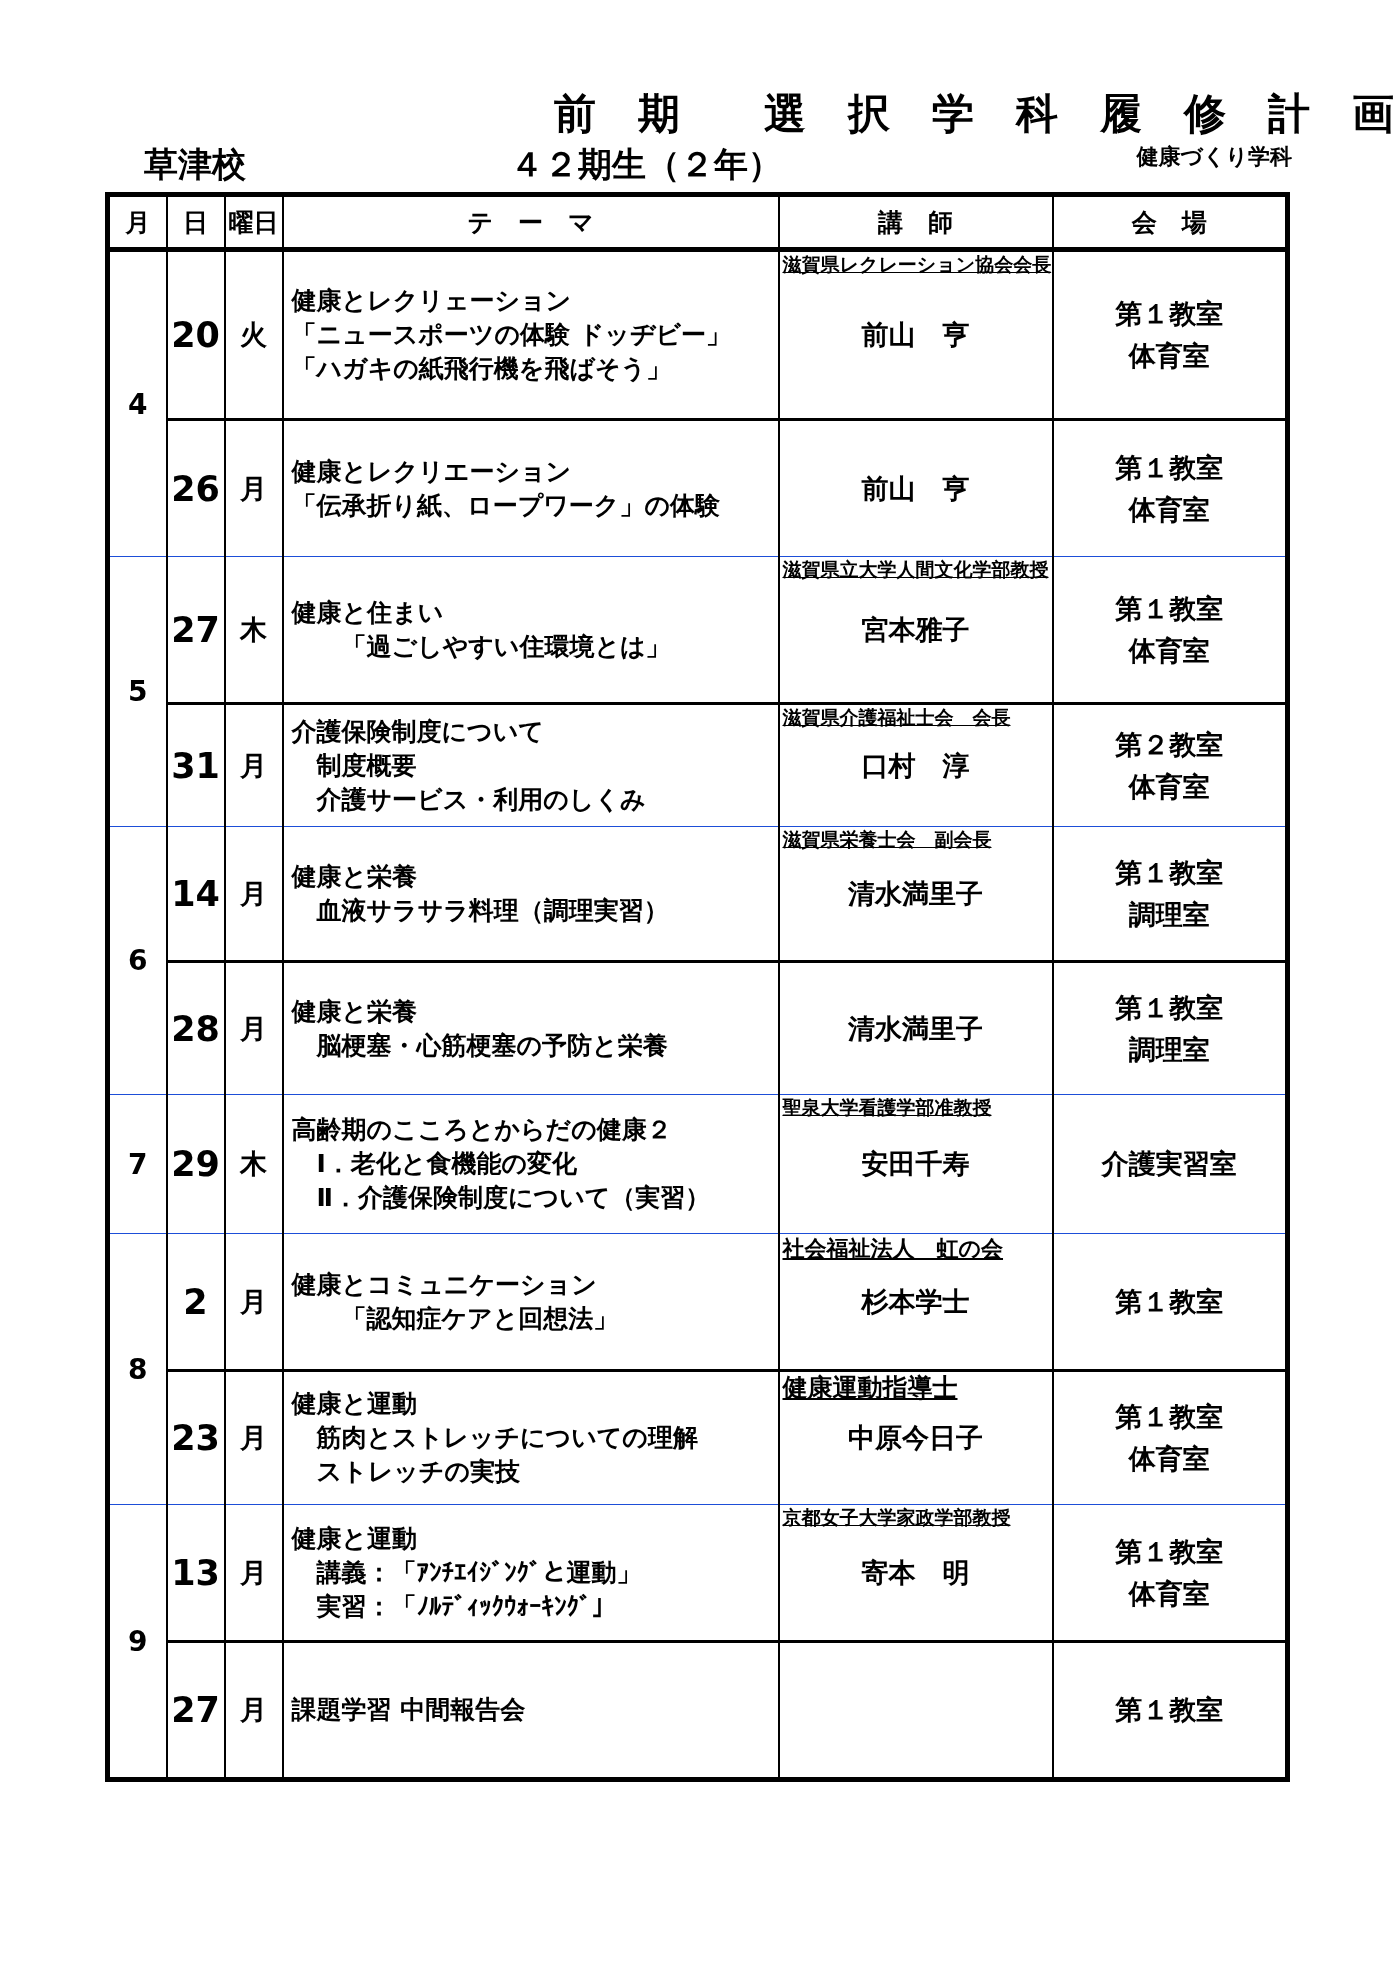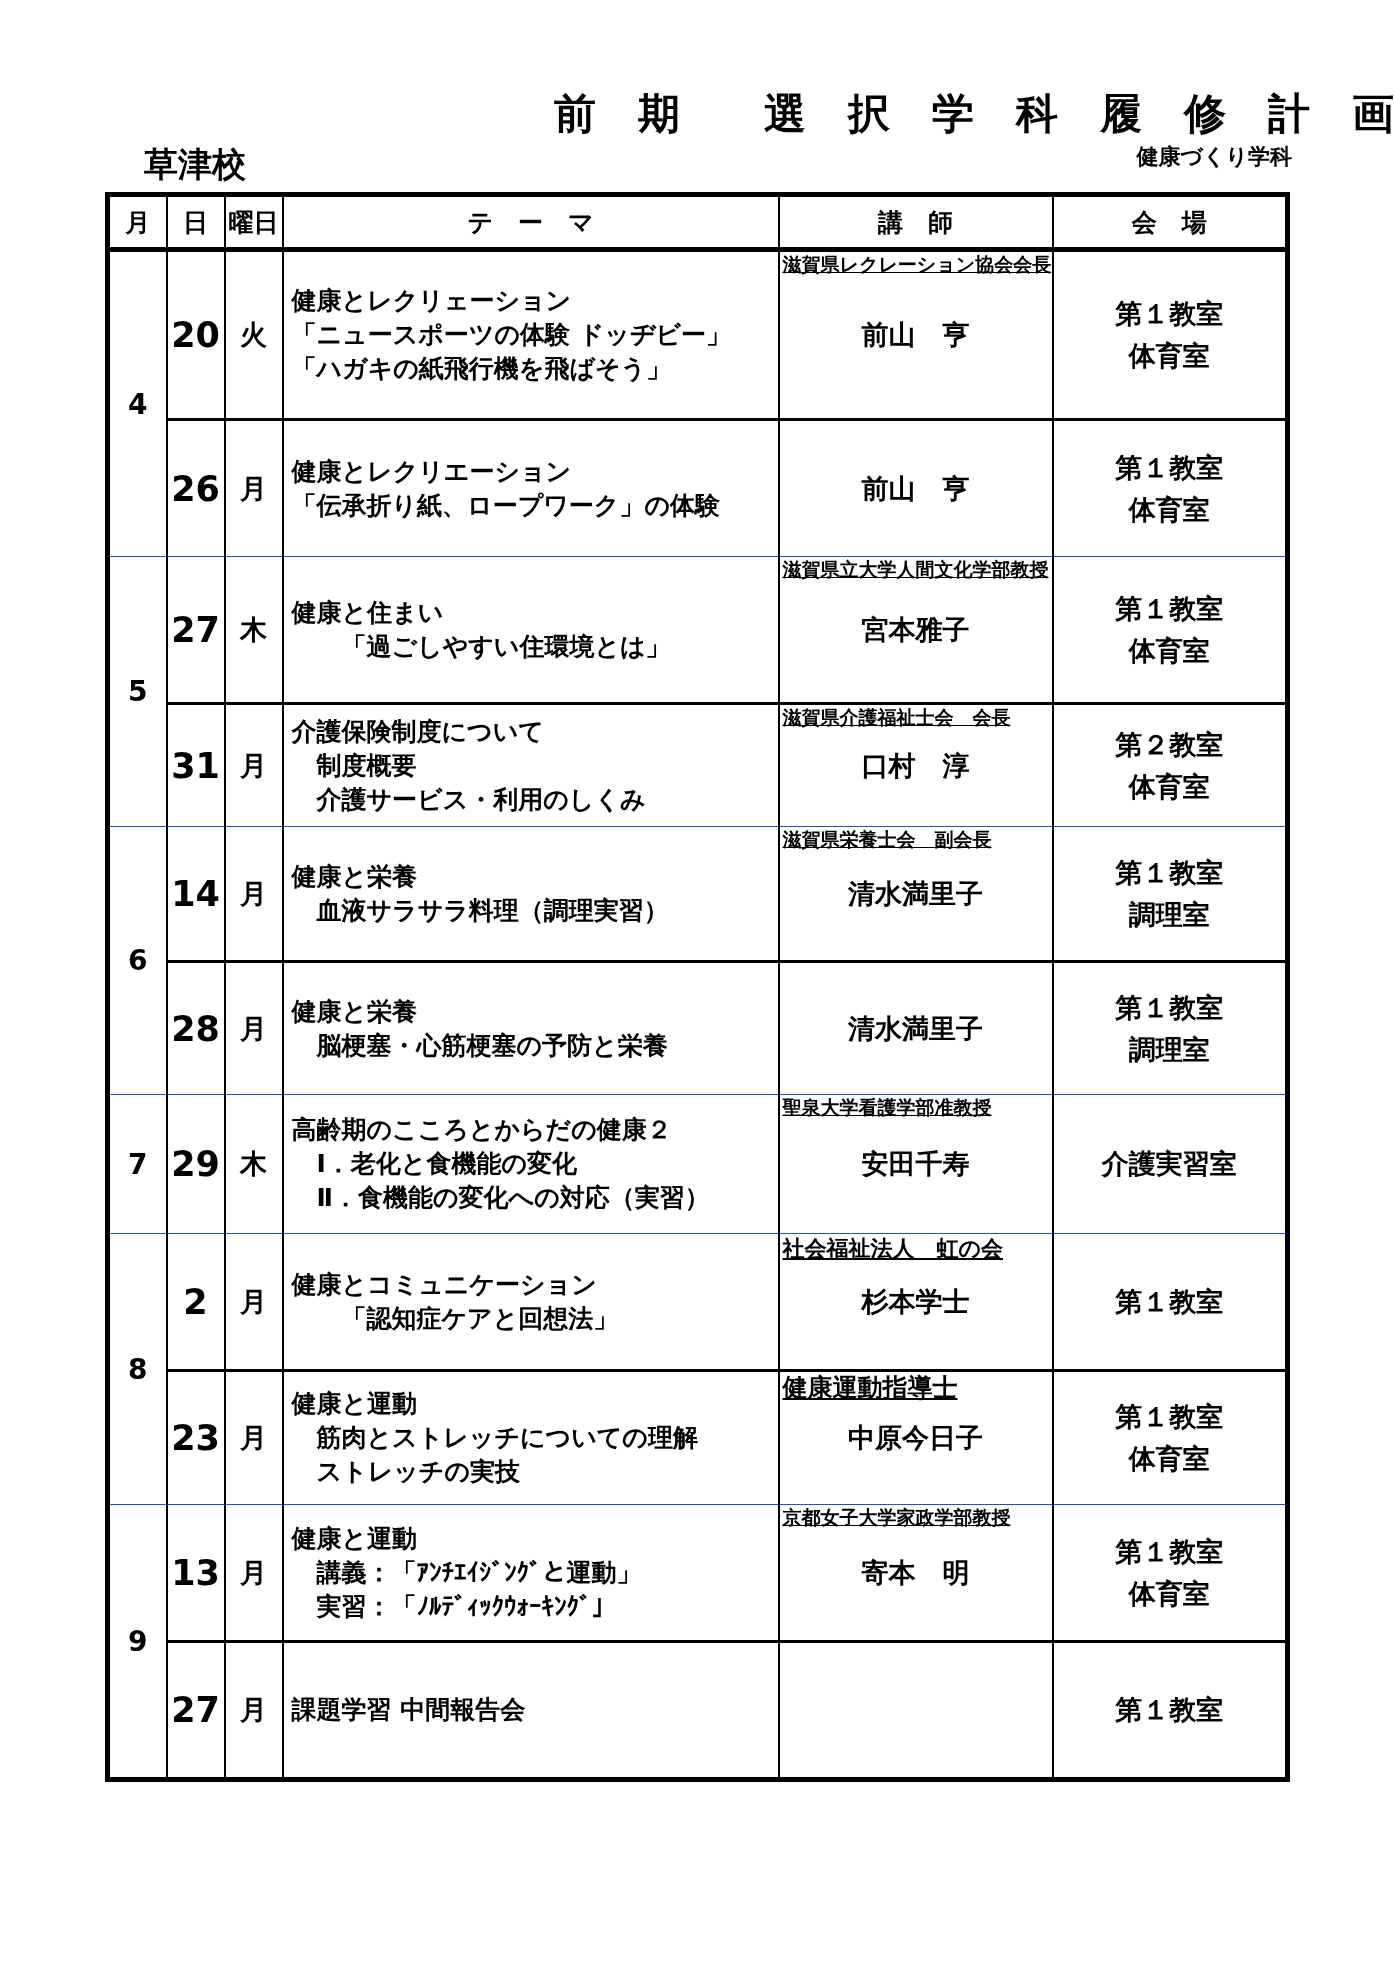--- a/index.html
+++ b/index.html
@@ -51,20 +51,21 @@
   td.lect .lt-lg { font-size:25px; }
   td.venue   { text-align:center; font-size:27px; line-height:1.55; }
 </style>
 </head>
 <body>
 
 <div class="page-title">前　期　　選　択　学　科　履　修　計　画</div>
 
 <div class="subheader">
   <span class="school">草津校</span>
+  <span class="cohort">４２期生（２年）</span>
   <span class="dept">健康づくり学科</span>
 </div>
 
 <table class="sched">
   <colgroup>
     <col style="width:59px">
       <col style="width:58px">
       <col style="width:58px">
     <col style="width:496px">
       <col style="width:274px">
@@ -159,21 +160,21 @@
     <td class="venue pre">第１教室
 調理室</td>
   </tr>
 
   <tr class="block" style="height:139px">
     <td class="month">7</td>
     <td class="day">29</td>
     <td class="wd">木</td>
     <td class="theme pre">高齢期のこころとからだの健康２
 　Ⅰ．老化と食機能の変化
-　Ⅱ．食機能の変化への対応（実習）</td>
+　Ⅱ．介護保険制度について（実習）</td>
     <td class="lect">
       <div class="lt">聖泉大学看護学部准教授</div>
       <span>安田千寿</span>
     </td>
     <td class="venue pre">介護実習室</td>
   </tr>
 
   <tr class="block" style="height:137px">
     <td class="month" rowspan="2">8</td>
     <td class="day">2</td>

